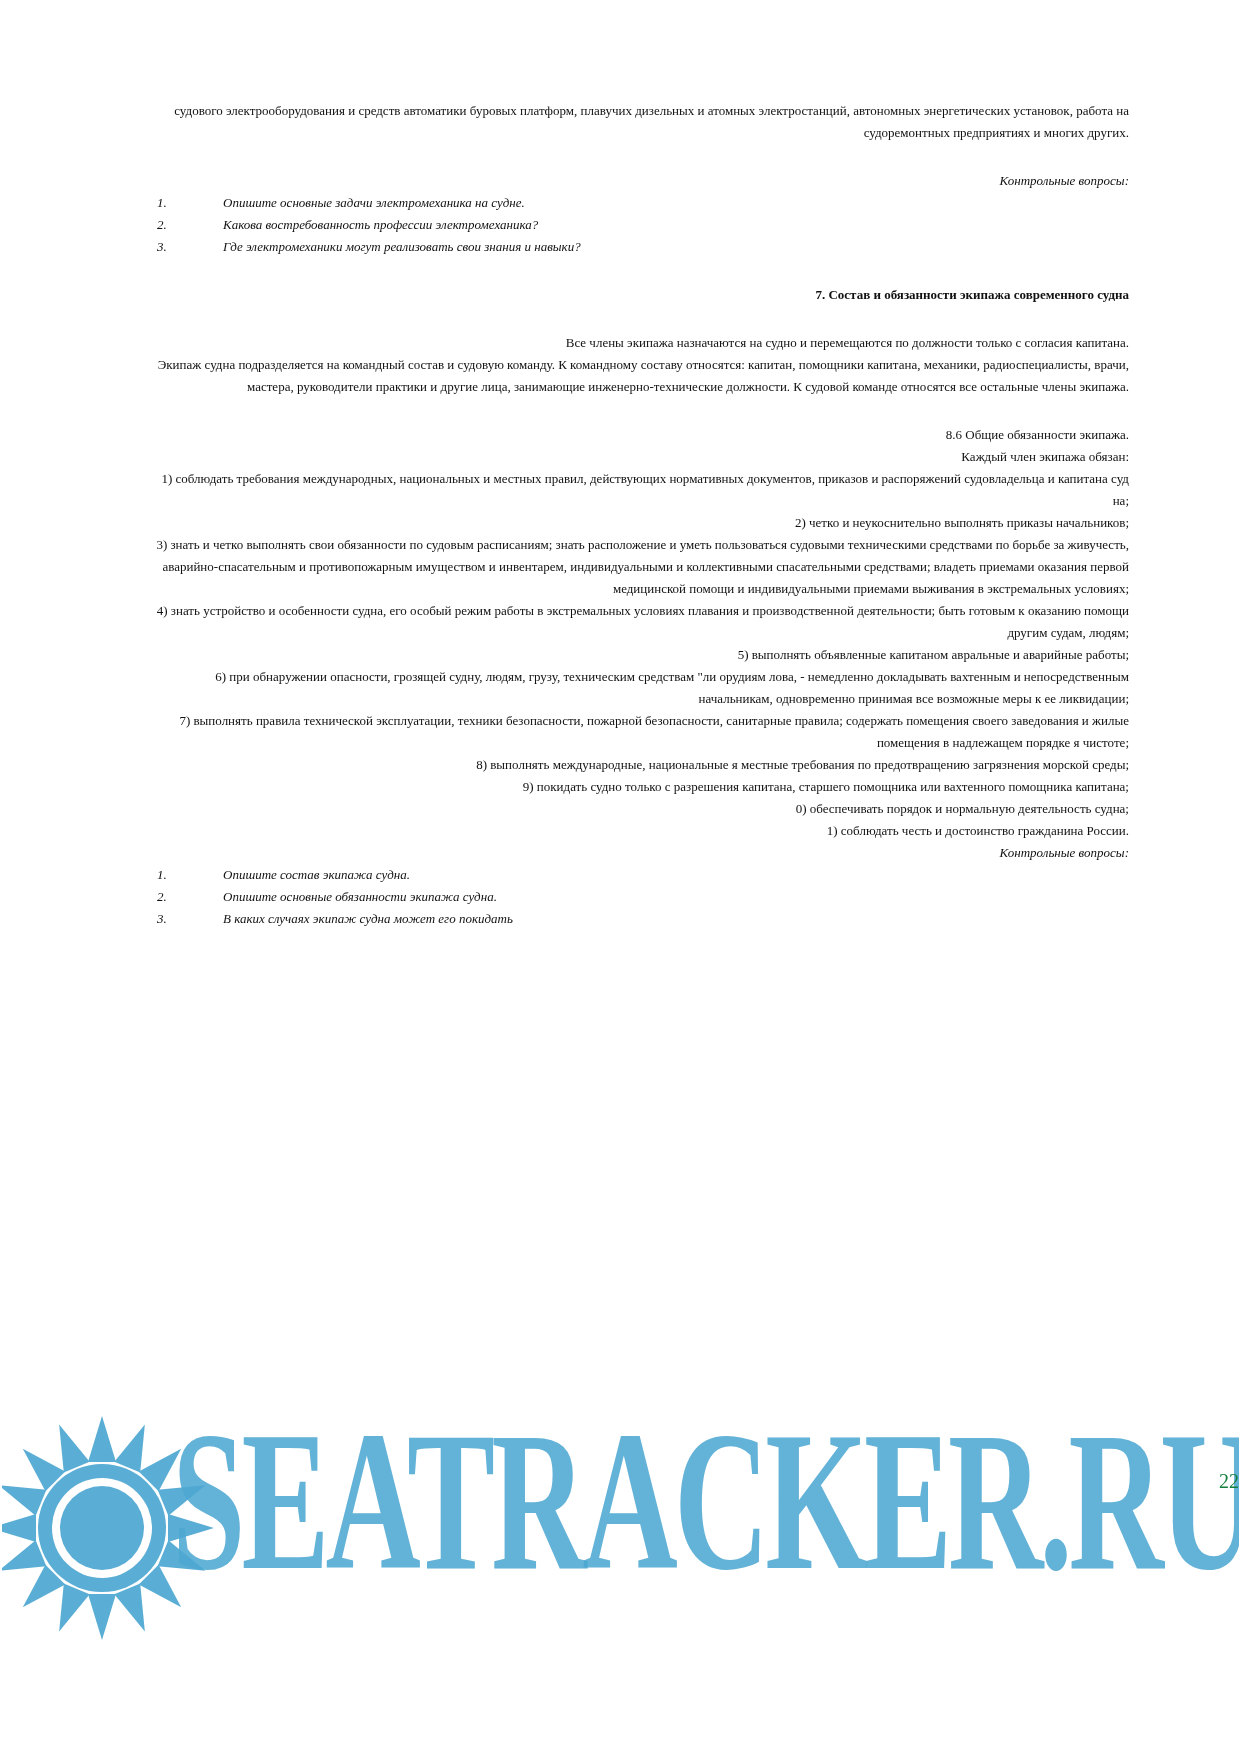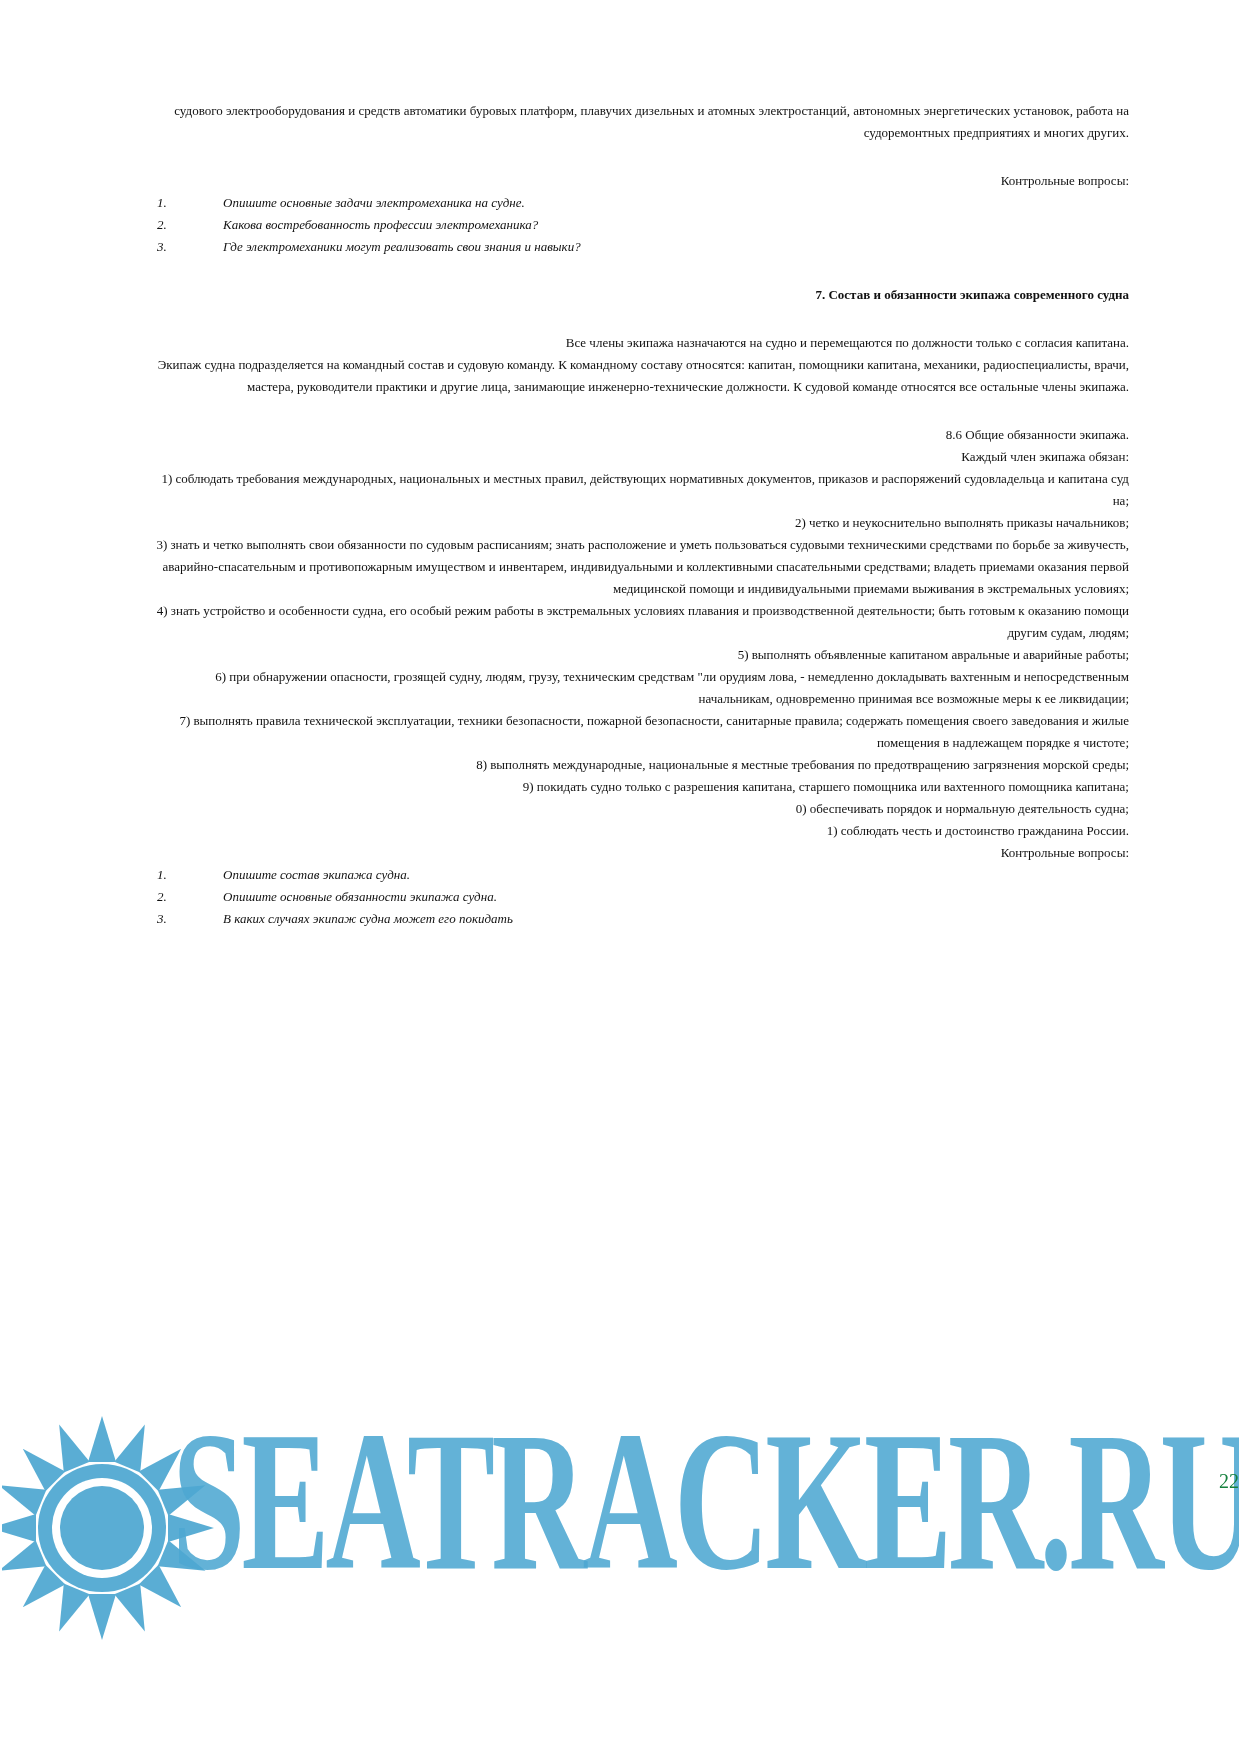--- a/index.html
+++ b/index.html
@@ -14,21 +14,21 @@
   }
   .content {
     position:absolute;
     left:107px; right:110px; top:100px;
     font-size:13px;
     line-height:22px;
     text-align:justify;
   }
   .content p { margin:0;text-align:right; }
   .indent { text-indent:48px; }
-  .italic { }
+  .italic { font-style:italic; }
   .gap { height:26px; }
   .qitem { display:flex; font-style:italic; text-align:left; }
   .qnum { flex:0 0 66px; margin-left:50px; }
   .qtext { flex:1; }
   .heading { font-weight:bold; text-indent:50px; text-align:left; }
   .pagenum {
     position:absolute; left:0; right:0; top:1470px;
     text-align:right; font-size:20px; color:#15803d;
     z-index:5;
   }

